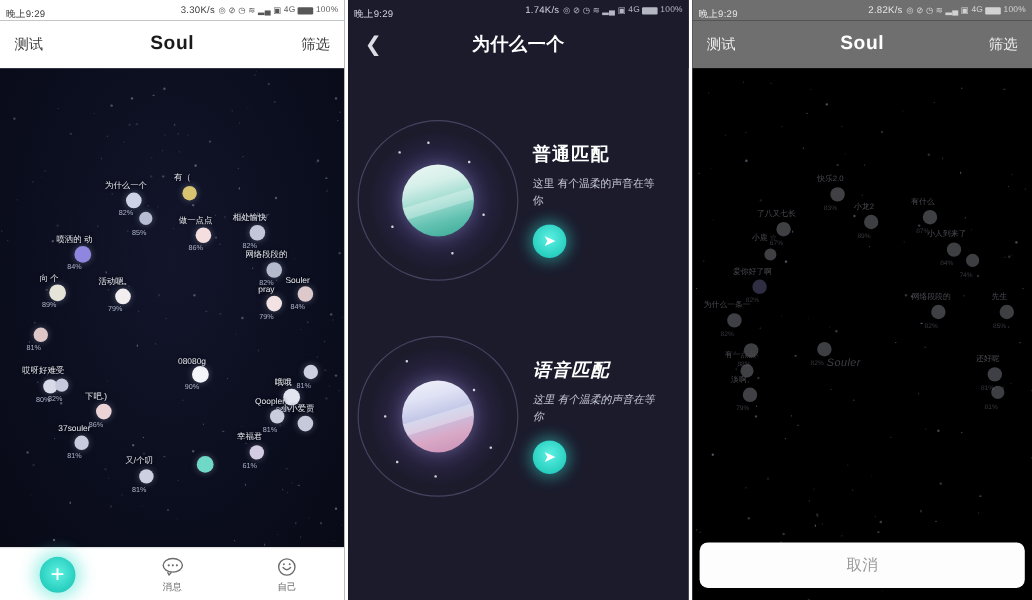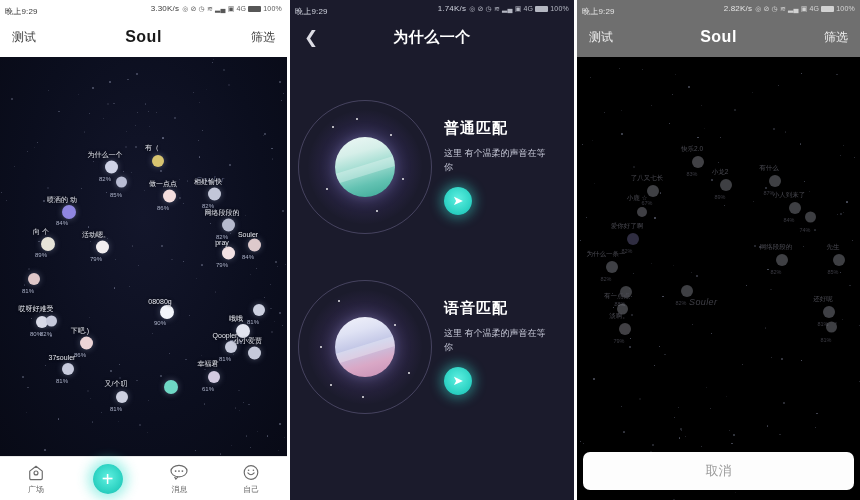--- a/index.html
+++ b/index.html
@@ -73,21 +73,21 @@
   .tab .tl { font-size:8px; color:#6b6b6b; margin-top:2px; }
   .tab.active .tl { color:#2fd0c0; }
   .plusbtn { width:30px; height:30px; border-radius:50%;
     background:radial-gradient(circle at 50% 45%, #5ff0e0 0%, #2ed3c3 60%, #17bdb0 100%);
     box-shadow:0 0 12px 5px rgba(58,224,206,.45); display:flex; align-items:center;
     justify-content:center; color:#fff; font-size:20px; line-height:1; margin:0 auto; }
 
   
   .mrow { position:absolute; left:0; right:0; display:flex; align-items:center; }
   .mrow.r1 { top:92px; }
-  .mrow.r2 { top:272px; }
+  .mrow.r2 { top:272px;font-style:italic; }
   .planetwrap { width:150px; height:150px; position:relative; flex:0 0 150px; }
   .orbit { position:absolute; left:8px; top:8px; width:134px; height:134px;
     border:1px solid rgba(150,140,190,.35); border-radius:50%; }
   .halo { position:absolute; left:18px; top:18px; width:114px; height:114px; border-radius:50%; }
   .halo.a { background:radial-gradient(circle, rgba(120,95,185,.55) 0%, rgba(70,55,120,.30) 45%, rgba(27,27,44,0) 72%); }
   .halo.b { background:radial-gradient(circle, rgba(135,100,180,.55) 0%, rgba(75,55,115,.30) 45%, rgba(27,27,44,0) 72%); }
   .planet { position:absolute; left:45px; top:45px; width:60px; height:60px; border-radius:50%;
     overflow:hidden; box-shadow:0 0 16px rgba(180,190,255,.30); }
   .planet.teal  { background:linear-gradient(165deg,#eef8f6 0%,#d6efe9 28%,#9ddbcf 52%,#63c2b2 74%,#3aa795 100%); }
   .planet.pink  { background:linear-gradient(165deg,#f2f3fb 0%,#dfe2f4 26%,#c3c7e6 48%,#d9a8c6 74%,#c88fb4 100%); }
@@ -411,29 +411,20 @@
           <span class="pc">61%</span>
         </div>
         <div class="node" style="left: 248px; top: 296px;">
           <div class="dot" style="background: rgb(197, 201, 218); width: 13px; height: 13px;"></div>
           <span class="nm">小小爱贾</span>
         </div>
       </div>
 
     <div class="tabbar">
       <div class="tab">
-        <div class="ti">
-          <svg width="18" height="17" viewBox="0 0 20 19">
-            <path d="M3 8 L10 2.5 L17 8 V16 a1.5 1.5 0 0 1 -1.5 1.5 H4.5 A1.5 1.5 0 0 1 3 16 Z" fill="none" stroke="#6b6b6b" stroke-width="1.3" stroke-linejoin="round"></path>
-            <circle cx="10" cy="10" r="2.2" fill="none" stroke="#6b6b6b" stroke-width="1.3"></circle>
-          </svg>
-        </div>
-        <div class="tl">广场</div>
-      </div>
-      <div class="tab">
         <div class="plusbtn">+</div>
       </div>
       <div class="tab">
         <div class="ti">
           <svg width="20" height="16" viewBox="0 0 22 18">
             <ellipse cx="11" cy="8" rx="9" ry="6.4" fill="none" stroke="#6b6b6b" stroke-width="1.3"></ellipse>
             <path d="M6 14.5 l1.5 2.5 l2.2 -2.4" fill="none" stroke="#6b6b6b" stroke-width="1.3"></path>
             <circle cx="7.2" cy="8" r="1" fill="#6b6b6b"></circle>
               <circle cx="11" cy="8" r="1" fill="#6b6b6b"></circle>
               <circle cx="14.8" cy="8" r="1" fill="#6b6b6b"></circle>

